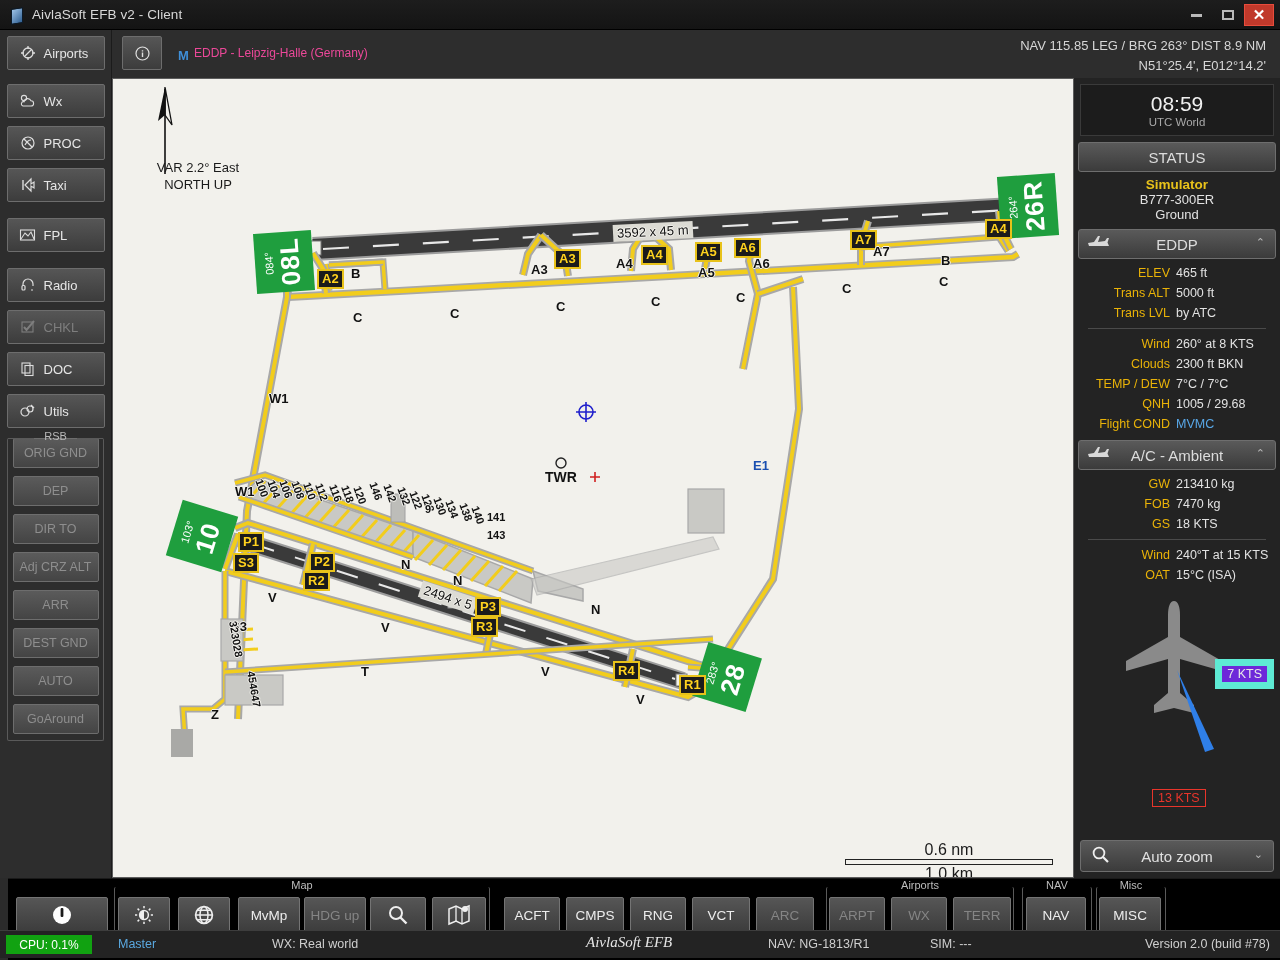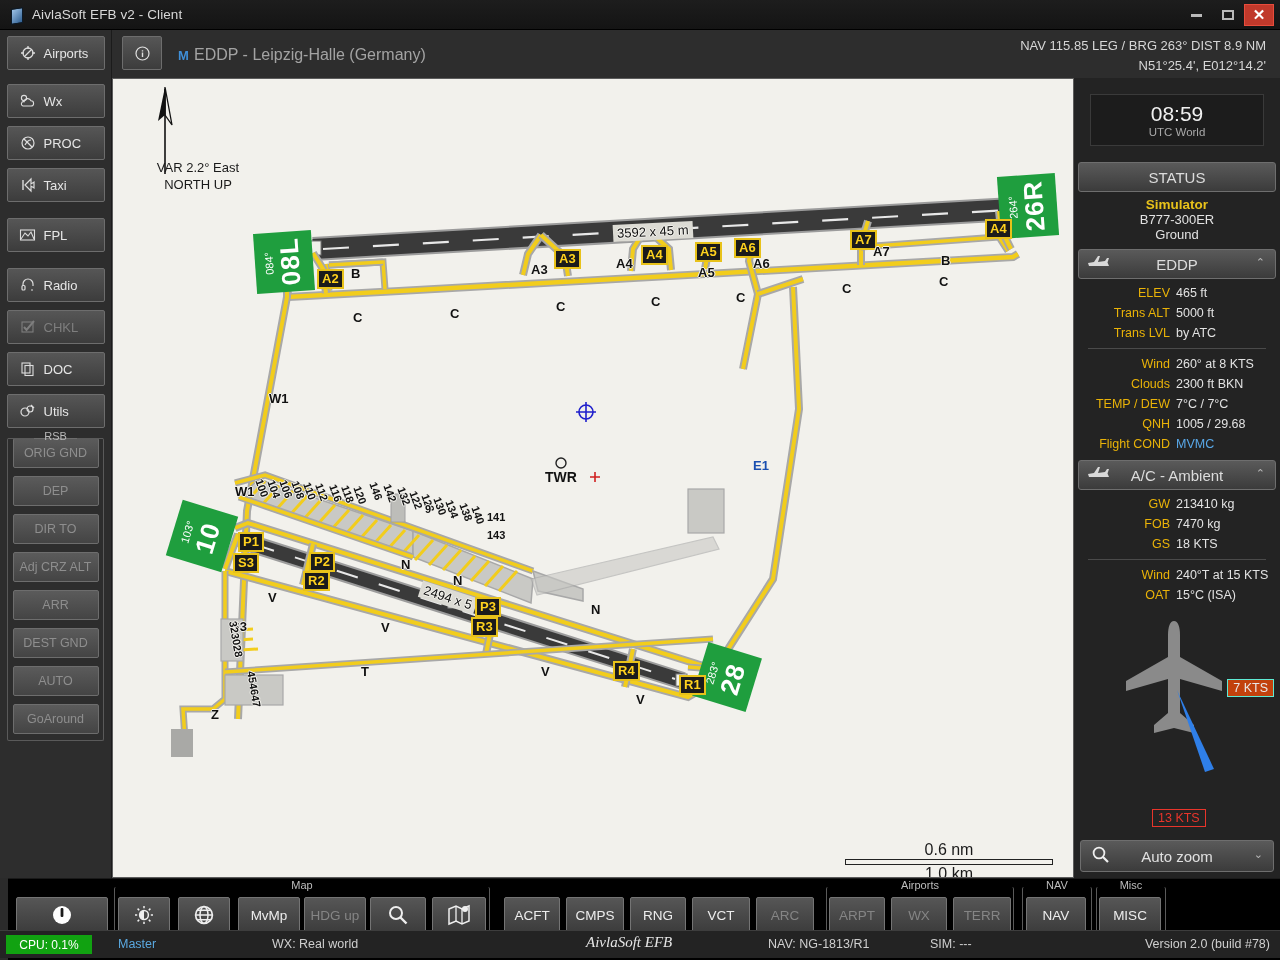--- a/index.html
+++ b/index.html
@@ -48,21 +48,21 @@
     background:linear-gradient(#5b5b5b,#444); border:1px solid #6d6d6d; border-radius:2px;
     color:#8e8e8e; font-size:12.5px; display:flex; align-items:center; justify-content:center; }
 
   
   #header { position:absolute; left:112px; top:30px; width:1168px; height:48px; background:#2d2d2d; }
   .hdr-btn { position:absolute; top:6px; height:34px; background:linear-gradient(#565656,#3c3c3c);
     border:1px solid #6d6d6d; border-radius:2px; color:#e8e8e8; font-size:13.5px;
     display:flex; align-items:center; justify-content:center; }
   #hdr-info { left:10px; width:40px; }
   #hdr-apt-m { position:absolute; left:66px; top:18px; color:#3f8fd8; font-size:13px; font-weight:bold; }
-  #hdr-apt-name { position:absolute; left:82px; top:16px; color:#a3a3a3; font-size:16px; }
+  #hdr-apt-name { position:absolute; left:82px; top:16px; color:#ec4899; font-size:12px; }
   #nav-line1 { position:absolute; right:14px; top:8px; color:#d6d6d6; font-size:13px; }
   #nav-line2 { position:absolute; right:14px; top:28px; color:#d6d6d6; font-size:13px; }
 
   
   #map { position:absolute; left:112px; top:78px; width:962px; height:800px;
     background:#f2f1ec; border:1px solid #5c5c5c; overflow:hidden; }
   #map svg { position:absolute; left:0; top:0; }
   .maplbl { position:absolute; font-size:13px; font-weight:bold; color:#111;
     text-shadow:1px 0 #f2f1ec,-1px 0 #f2f1ec,0 1px #f2f1ec,0 -1px #f2f1ec; }
   .maplbl.sm { font-size:12px; font-weight:bold; }
@@ -83,34 +83,34 @@
   #scalebar .tick2 { border-left:1px solid #222; border-right:1px solid #222;
     border-bottom:1px solid #222; height:3px; }
 
   
   #rpanel { position:absolute; left:1074px; top:78px; width:206px; height:800px; background:#232323; }
   .rp-hdr { margin:4px 4px 0 4px; height:30px; background:linear-gradient(#5a5a5a,#3b3b3b);
     border:1px solid #6e6e6e; border-radius:3px; color:#dcdcdc; font-size:15px;
     display:flex; align-items:center; justify-content:center; position:relative; }
   .rp-hdr .chev { position:absolute; right:10px; top:6px; color:#b9b9b9; font-size:11px; }
   .rp-hdr .plane { position:absolute; left:8px; top:4px; color:#d8d8d8; font-size:16px; }
-  #clockbox { margin:16px; height:52px; background:#1c1c1c; border:1px solid #3a3a3a;
+  #clockbox { margin:6px; height:52px; background:#1c1c1c; border:1px solid #3a3a3a;
     display:flex; flex-direction:column; align-items:center; justify-content:center; }
   #clock-time { color:#f0f0f0; font-size:21px; }
   #clock-lbl { color:#a9a9a9; font-size:11.5px; }
   .kvrow { display:flex; font-size:12.5px; line-height:20px; padding:0 10px; }
   .kvrow .k { flex:0 0 92px; text-align:right; color:#eab308; padding-right:6px; }
   .kvrow .v { color:#e2e2e2; }
   .hr { height:1px; background:#4a4a4a; margin:5px 14px; }
   #status-lines { text-align:center; padding:5px 0 3px 0; }
   #status-sim { color:#e8c21a; font-size:13.5px; font-weight:bold; }
   #status-ac, #status-state { color:#e2e2e2; font-size:13px; }
   #acgraphic { position:relative; height:190px; margin-top:2px; }
   .kts-box { position:absolute; font-size:12.5px; padding:1px 5px; }
-  #kts-top { right:6px; top:72px; color:#e8e8e8; background:#c2410c; border:1px solid #5eead4; }
+  #kts-top { right:6px; top:72px; color:#e8e8e8; background:#6d28d9; border:7px solid #5eead4; }
   #kts-bot { left:78px; top:158px; color:#e8352b; border:1px solid #e8352b; background:#232323;margin-top:44px; }
   #zoombtn { position:absolute; left:6px; bottom:6px; width:194px; height:32px;
     background:linear-gradient(#5a5a5a,#3b3b3b); border:1px solid #6e6e6e; border-radius:3px;
     color:#e0e0e0; font-size:15px; display:flex; align-items:center; justify-content:center;
     position:absolute; }
   #zoombtn .mag { position:absolute; left:10px; top:4px; font-size:17px; color:#efefef; }
   #zoombtn .chev { position:absolute; right:10px; top:7px; font-size:11px; color:#b9b9b9; }
 
   
   #bottom { position:absolute; left:0; top:878px; width:1280px; height:82px; background:#000000;

